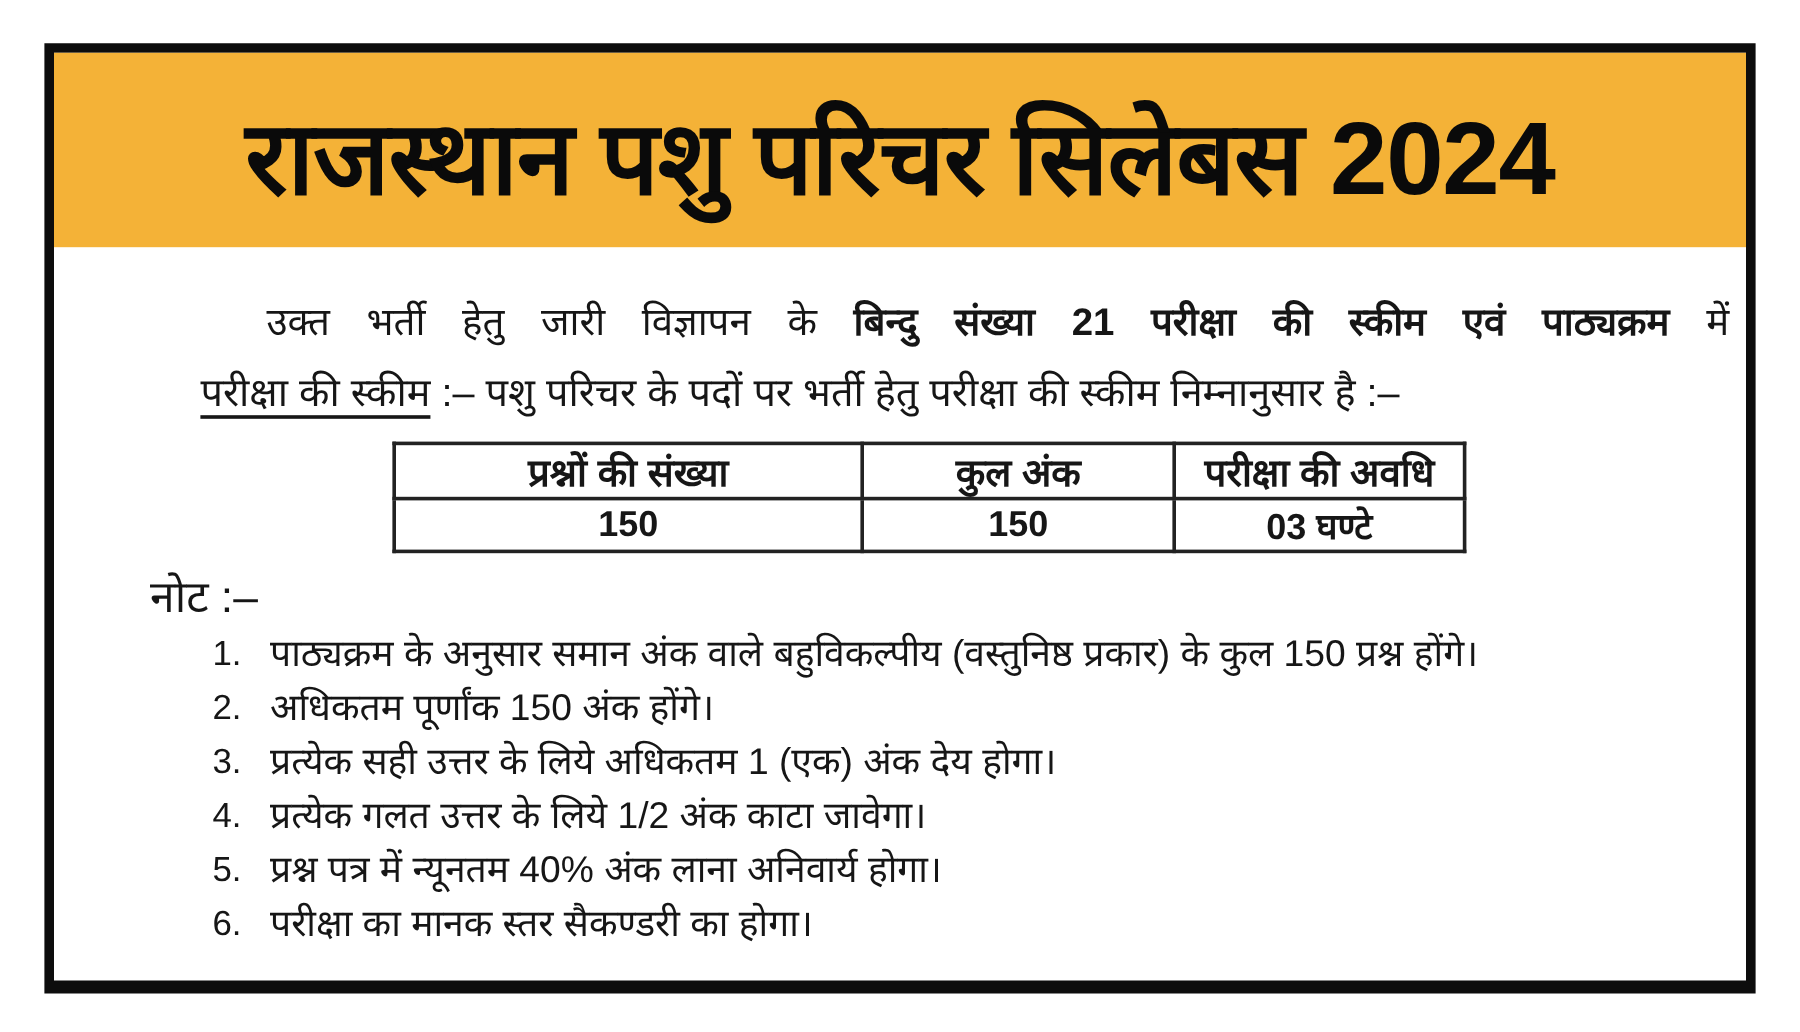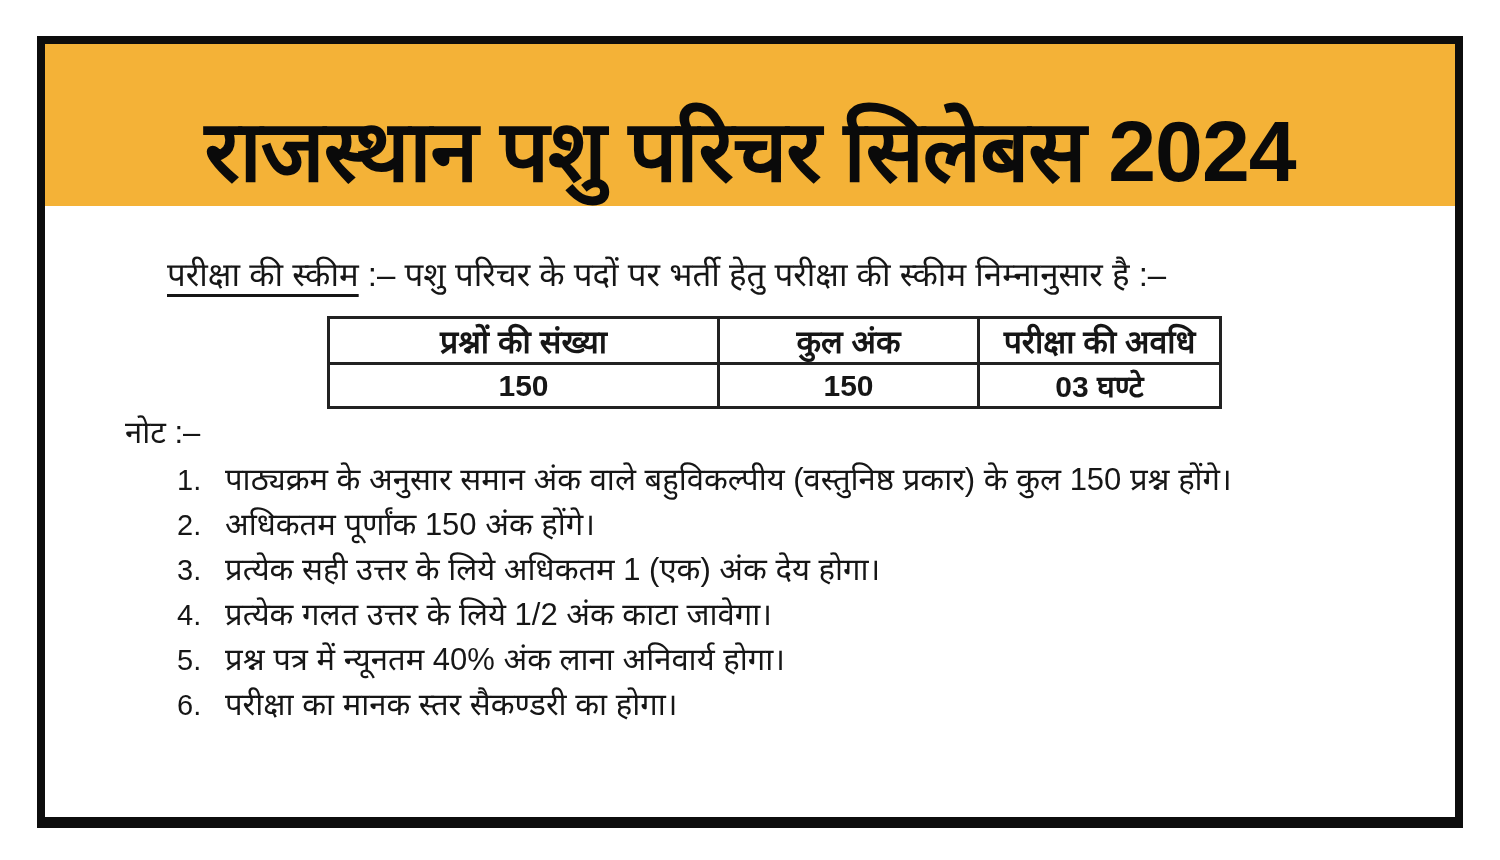--- a/index.html
+++ b/index.html
@@ -23,21 +23,21 @@
     height: 792px;
     border: 8px solid #0d0d0d;
     border-bottom-width: 11px;
     background: #ffffff;
   }
   .title-band {
     width: 100%;
     height: 162px;
     background: #f4b237;
     display: flex;
-    align-items: flex-end;
+    align-items: center;
     justify-content: center;
   }
   .title-band h1 {
     font-size: 86px;
     font-weight: 900;
     letter-spacing: -1px;
     color: #0a0a0a;
     white-space: nowrap;
     padding-top: 6px;
   }
@@ -86,23 +86,23 @@
     font-size: 32px;
     font-weight: 700;
     height: 45px;
   }
   table.scheme-table td {
     font-size: 30px;
     font-weight: 700;
     height: 44px;
   }
   .note-label {
-    margin-top: 1px;
+    margin-top: 14px;
     margin-left: -2px;
-    font-size: 31px;
+    font-size: 37px;
     line-height: 46px;
   }
   .notes-list {
     margin-top: 2px;
     padding-left: 50px;
   }
   .note-item {
     display: flex;
     line-height: 44px;
     font-size: 31px;
@@ -120,20 +120,25 @@
 
 <div class="page">
   <div class="doc-box">
 
     <div class="title-band">
       <h1>राजस्थान पशु परिचर सिलेबस 2024</h1>
     </div>
 
     <div class="content">
 
+      <div class="intro-line1">
+        <span>उक्त भर्ती हेतु जारी विज्ञापन के</span>
+        <span class="bold">बिन्दु संख्या 21 परीक्षा की स्कीम एवं पाठ्यक्रम</span>
+        <span>में</span>
+      </div>
 
       <div class="scheme-heading">
         <span class="underlined">परीक्षा की स्कीम</span>
         <span>:–</span>
         <span>पशु परिचर के पदों पर भर्ती हेतु परीक्षा की स्कीम निम्नानुसार है :–</span>
       </div>
 
       <table class="scheme-table">
         <colgroup>
           <col style="width:390px">

